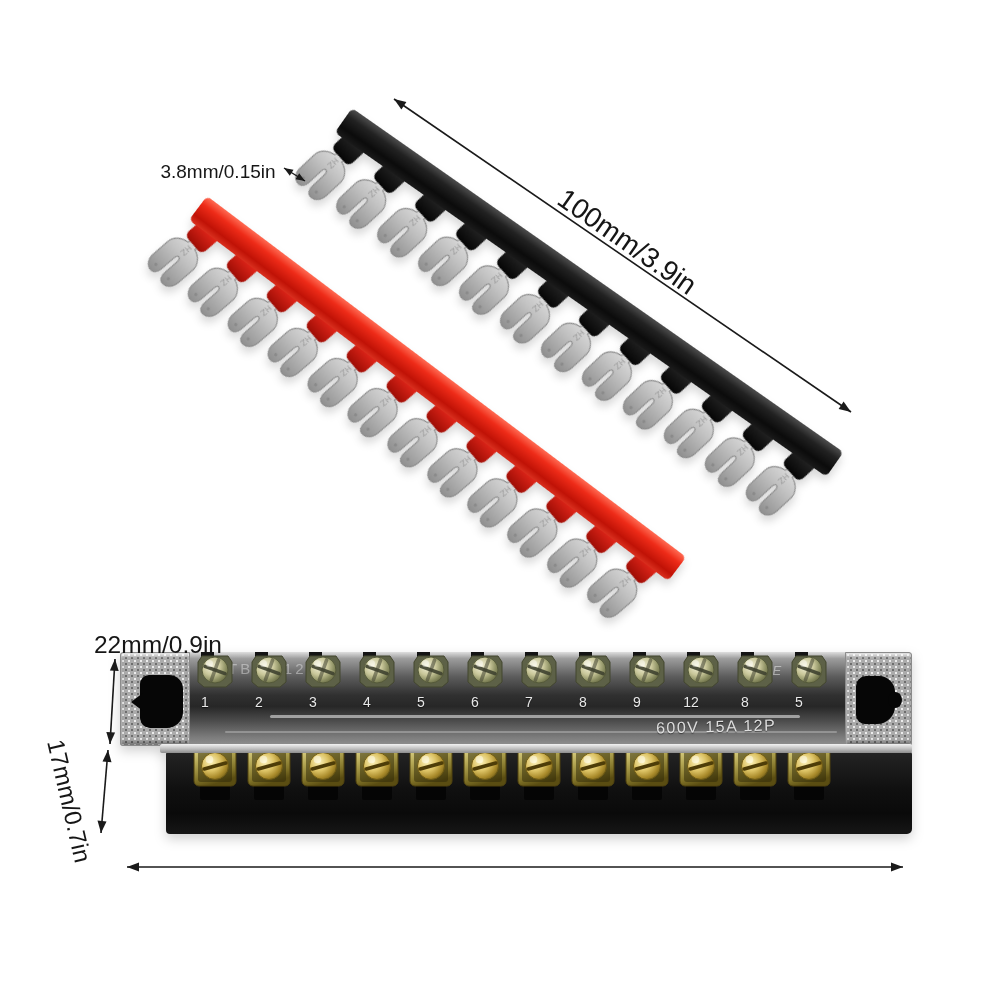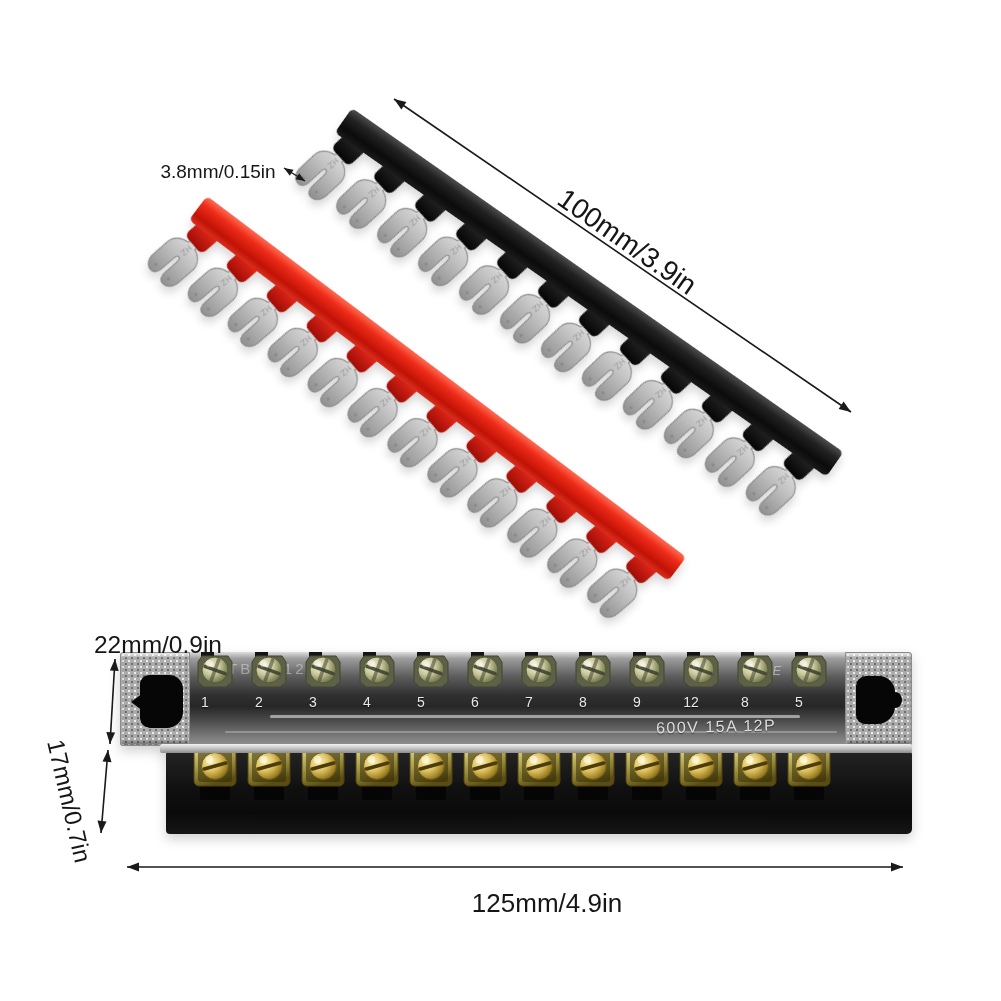--- a/index.html
+++ b/index.html
@@ -437,15 +437,14 @@
       <line x1="127" y1="867" x2="903" y2="867" stroke-width="1.6"></line>
       <polygon points="127,867 139,862.5 139,871.5" stroke="none"></polygon>
       <polygon points="903,867 891,862.5 891,871.5" stroke="none"></polygon>
     </g>
   </svg>
 
   <div class="dim-label" id="lbl-fork-width">3.8mm/0.15in</div>
   <div class="dim-label" id="lbl-strip-length">100mm/3.9in</div>
   <div class="dim-label" id="lbl-top-height">22mm/0.9in</div>
   <div class="dim-label" id="lbl-front-height">17mm/0.7in</div>
-  <div class="dim-label" id="lbl-block-length">125mm/4.9in</div>
 
 </div>
 
 </body></html>

